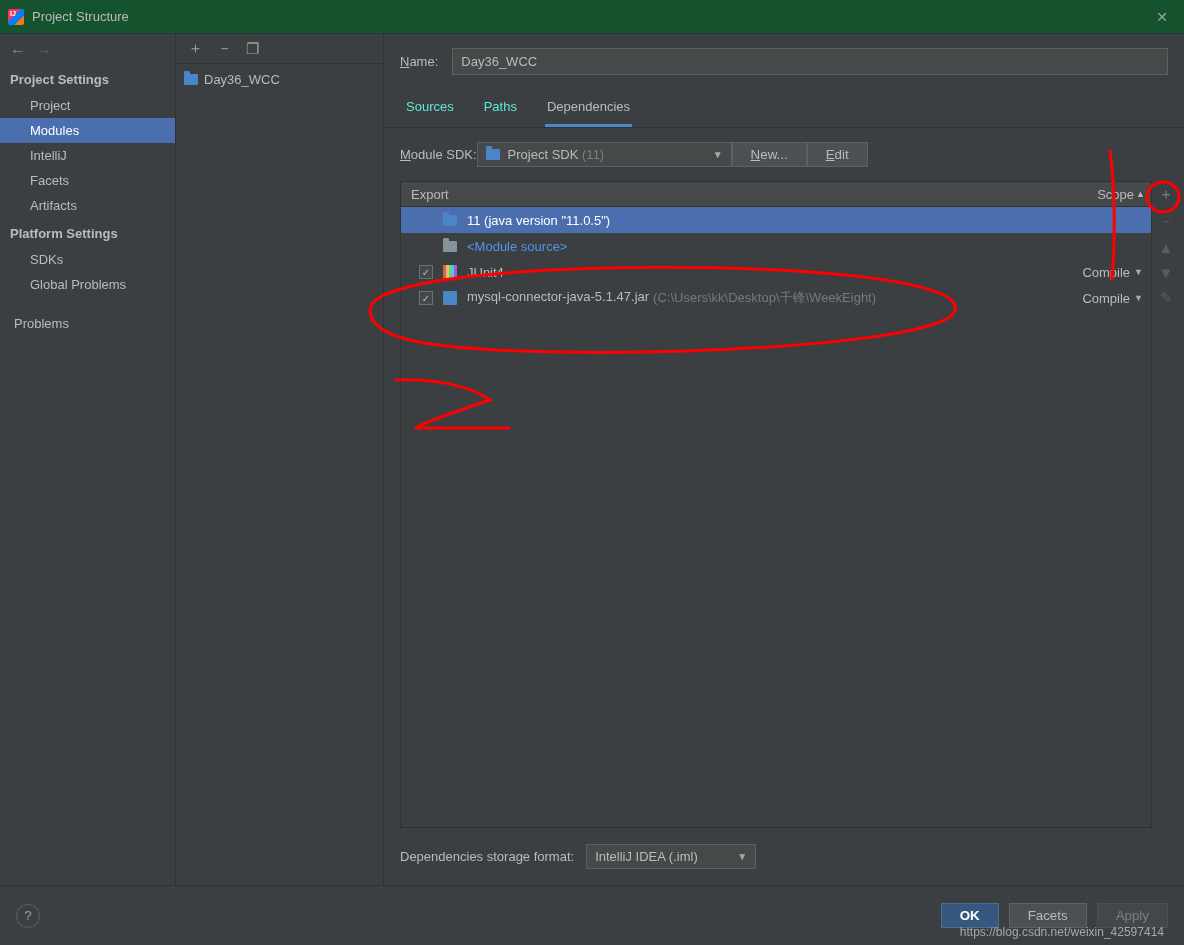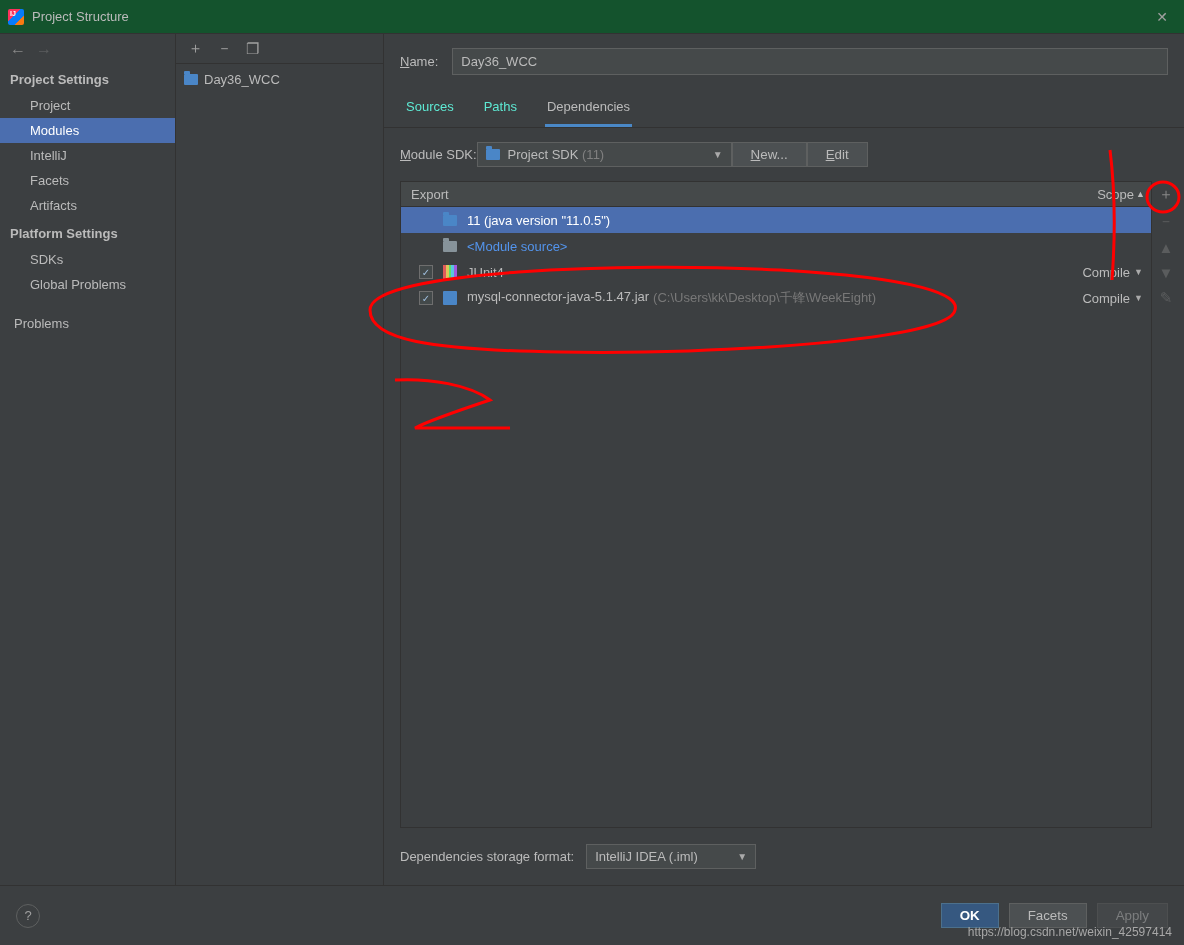--- a/index.html
+++ b/index.html
@@ -210,21 +210,21 @@
     padding:0 16px;
     background:#3c3f41;
   }
   .help-circle{
     width:24px;height:24px;border:1px solid #5e6060;border-radius:50%;
     display:flex;align-items:center;justify-content:center;color:#a0a0a0;cursor:pointer;
   }
   .footer-btns{display:flex;gap:10px;margin-left:24px;}
   
   .watermark{
-    position:absolute;right:12px;bottom:6px;color:#a8a8a8;font-size:12px;pointer-events:none;
+    position:absolute;right:20px;bottom:6px;color:#a8a8a8;font-size:12px;pointer-events:none;
   }
   
   .annot{position:absolute;pointer-events:none;z-index:50;}
   svg.annot path,svg.annot ellipse{stroke:#ff0000;stroke-width:3;fill:none;}
 </style>
 </head>
 <body>
 
 <div class="titlebar">
   <div class="titlebar-left">

